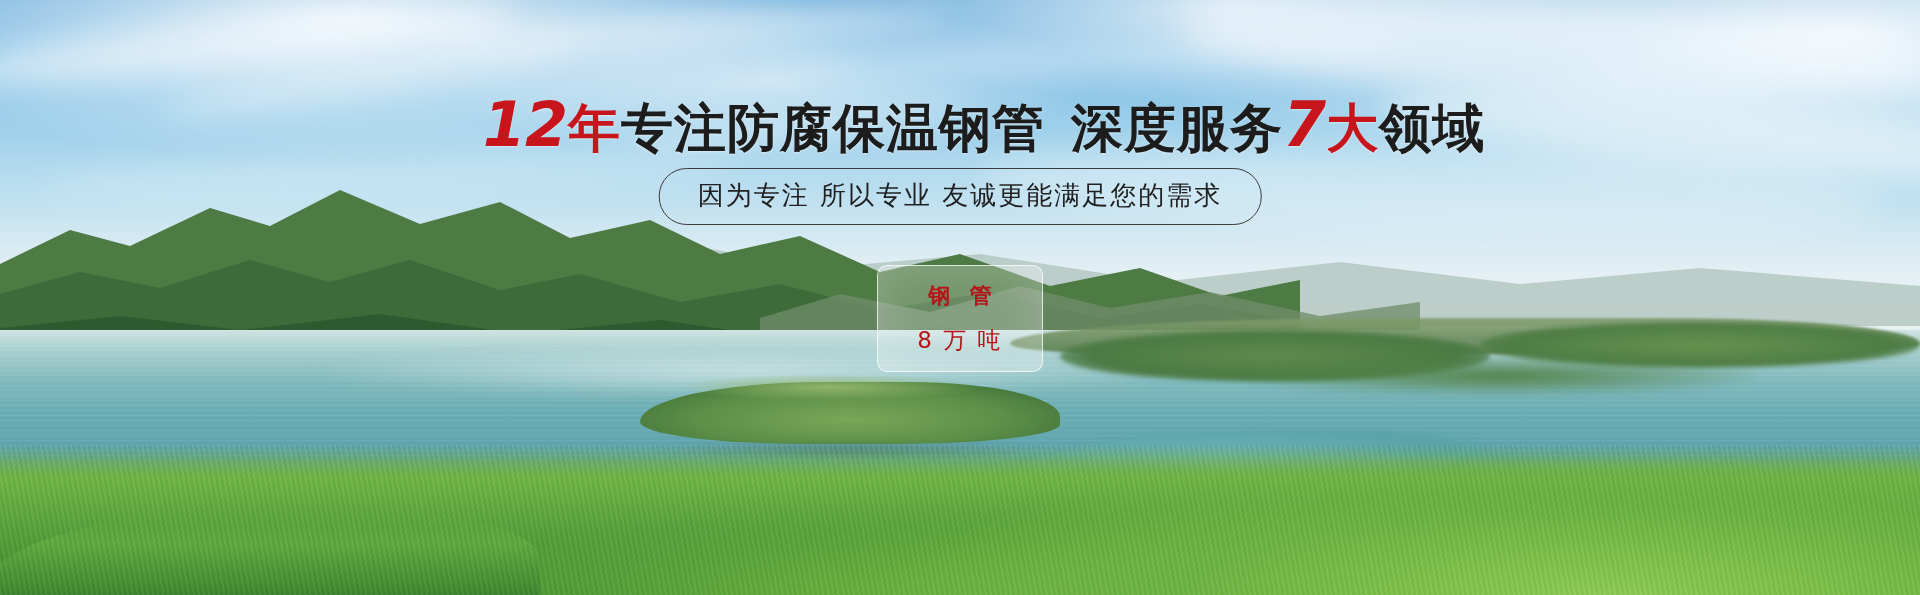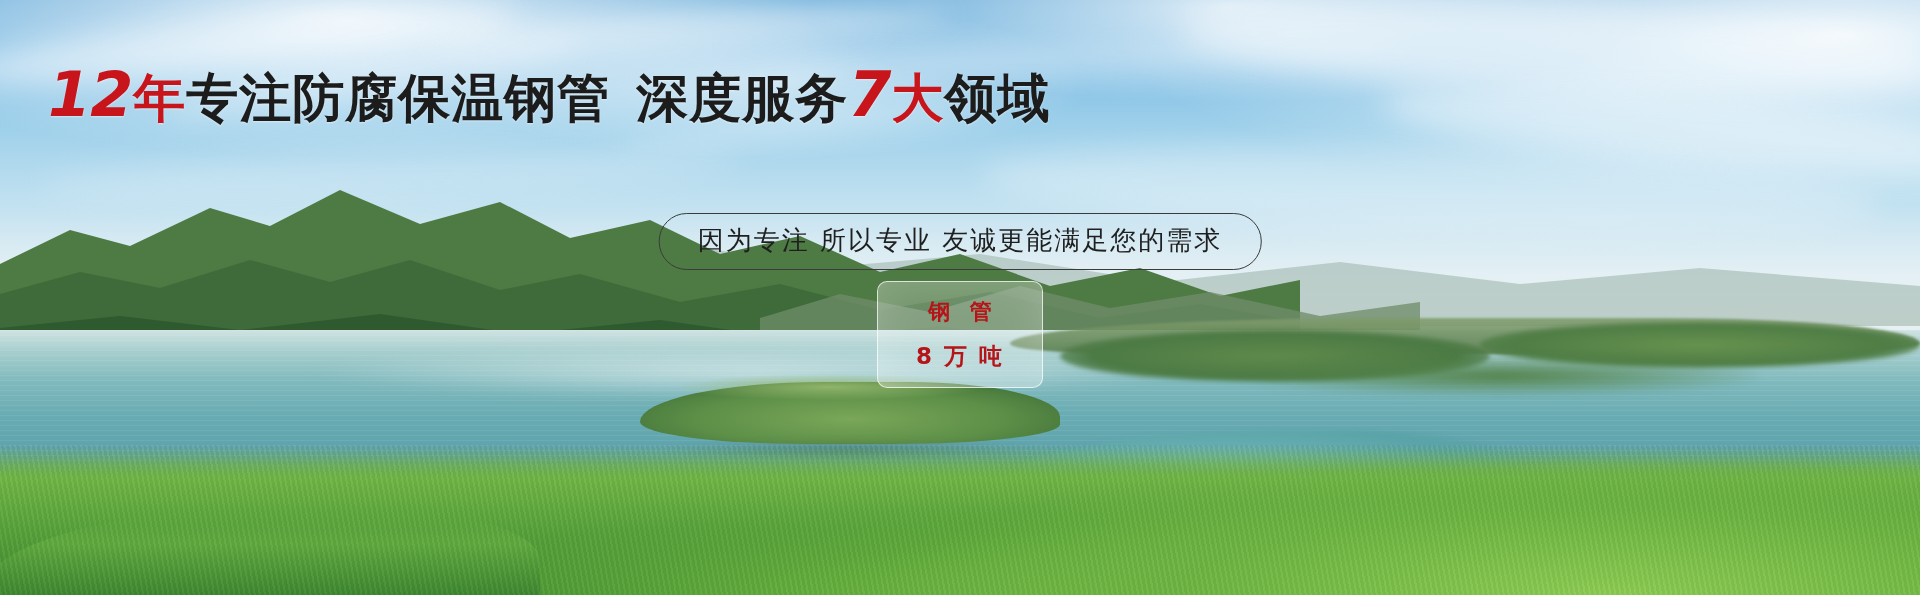--- a/index.html
+++ b/index.html
@@ -189,21 +189,22 @@
 
   
   .content {
     position: absolute;
     inset: 0;
   }
 
   .headline {
     position: absolute;
     left: 0; right: 0;
-    top: 64px;
+    top: 94px;
+    text-align: center;
     white-space: nowrap;
     font-family: "DejaVu Sans", "Liberation Sans", sans-serif;
     font-weight: 700;
     font-size: 52px;
     line-height: 1;
     letter-spacing: 1px;
     color: #1c1c1c;
     text-shadow: 0 1px 2px rgba(255,255,255,.45);
     padding-left: 48px;
   }
@@ -225,32 +226,30 @@
     top: 168px;
     padding: 9px 38px 11px;
     border: 1.5px solid #3b3b3b;
     border-radius: 28px;
     font-family: "DejaVu Sans", "Liberation Sans", sans-serif;
     font-size: 26px;
     font-weight: 500;
     letter-spacing: 2px;
     color: #1f1f1f;
     white-space: nowrap;
-    margin-top: 45px;
   }
 
   
   .stats {
     position: absolute;
     left: 50%;
     transform: translateX(-50%);
     top: 265px;
     display: flex;
     gap: 9px;
-    margin-top: 16px;
   }
   .stat-card {
     width: 164px;
     height: 105px;
     border: 1px solid rgba(255,255,255,.75);
     border-radius: 10px;
     background: rgba(255,255,255,0.22);
     box-shadow: inset 0 0 40px rgba(255,255,255,.18);
     display: flex;
     flex-direction: column;
@@ -261,21 +260,21 @@
     color: #b51419;
   }
   .stat-label {
     font-size: 22px;
     font-weight: 700;
     letter-spacing: 6px;
     text-indent: 6px;
   }
   .stat-value {
     font-size: 23px;
-    font-weight: 700;
+    font-weight: 400;
     letter-spacing: 2px;
   }
   .stat-value sup {
     font-size: 14px;
     vertical-align: super;
     letter-spacing: 0;
   }
 </style>
 </head>
 <body>

